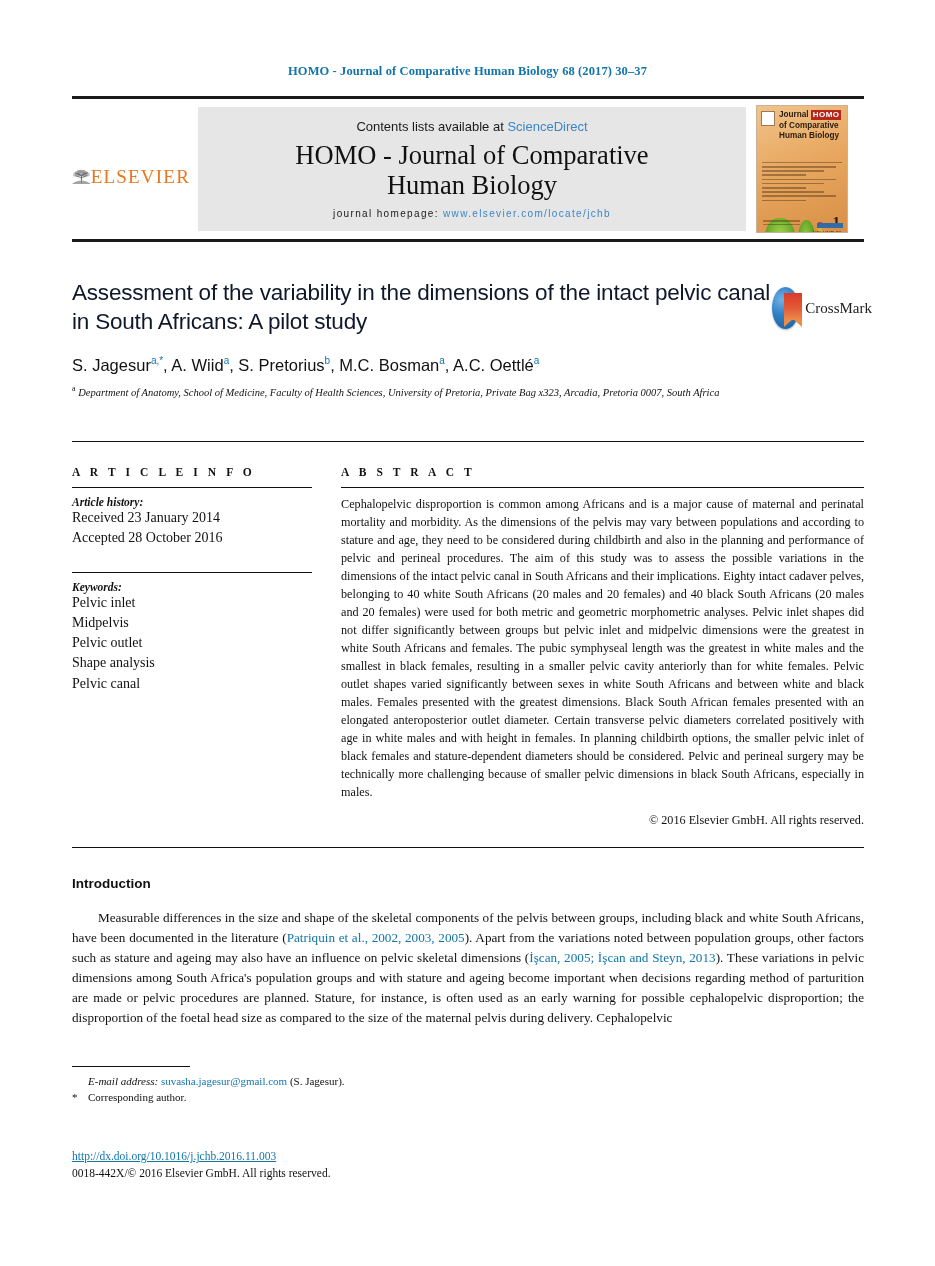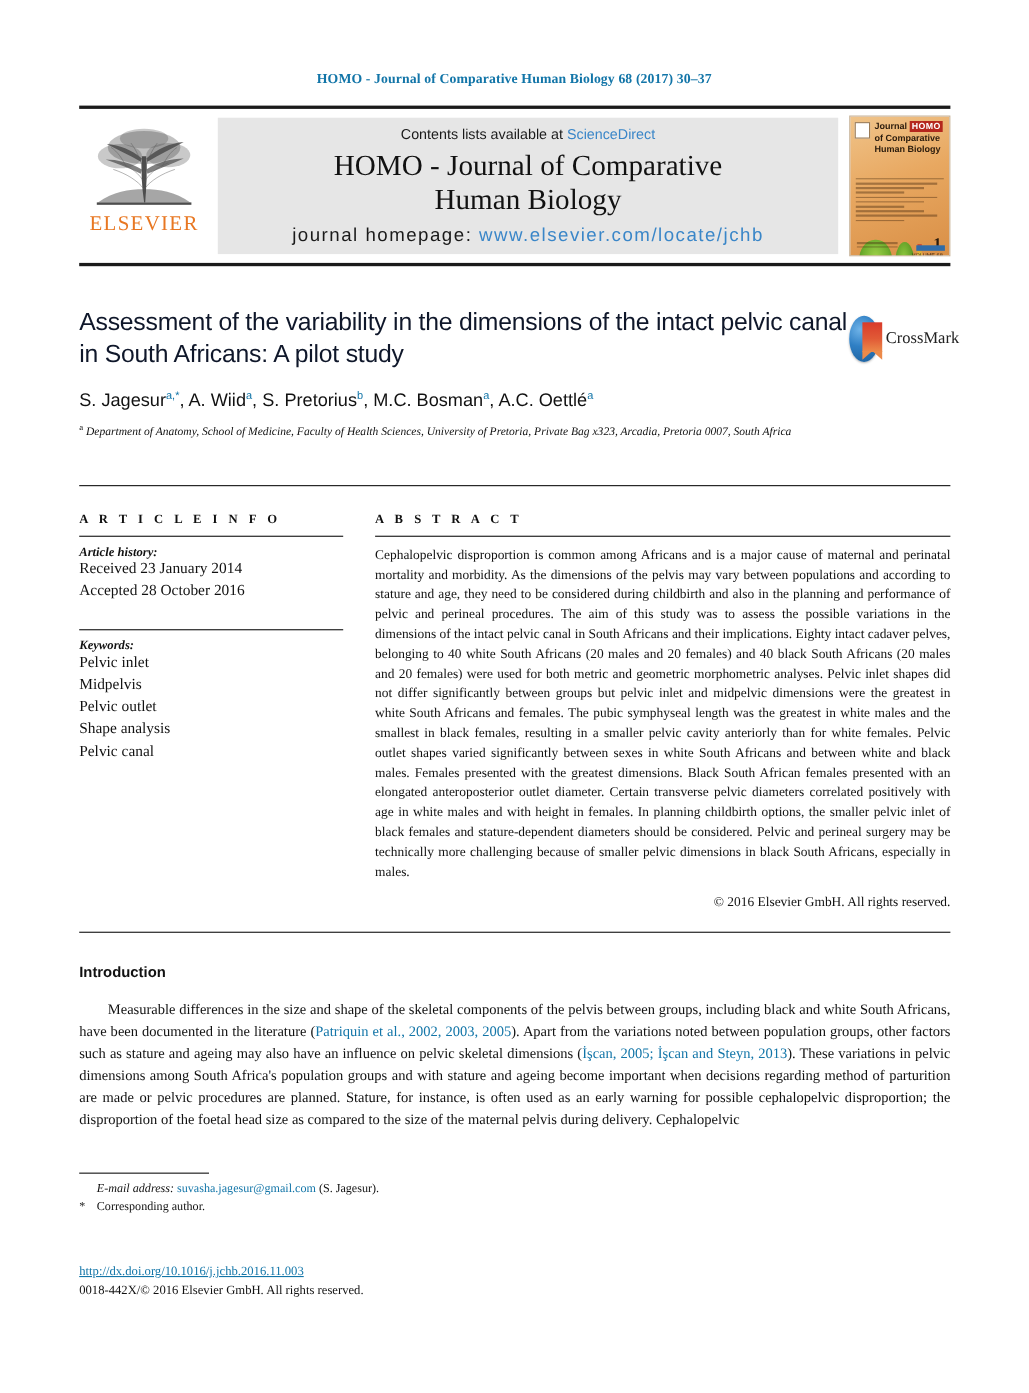--- a/index.html
+++ b/index.html
@@ -50,21 +50,21 @@
     position: relative;
     width: 792px;
     height: 140px;
     display: flex;
     align-items: stretch;
   }
   .elsevier-logo {
     width: 118px;
     flex: 0 0 118px;
     display: flex;
-    flex-direction: column;
+    flex-direction: row;
     align-items: center;
     padding-top: 15px;
     box-sizing: border-box;
   }
   .elsevier-tree { display:block; }
   .elsevier-word {
     font-family: "Liberation Serif", serif;
     font-size: 19px;
     letter-spacing: 1.2px;
     color: #e87722;
@@ -89,30 +89,30 @@
   .contents-line .sd { color: #3a86c8; }
   .journal-title {
     font-family: "Liberation Serif", serif;
     font-size: 26.5px;
     line-height: 1.14;
     color: #111;
     margin-bottom: 8px;
   }
   .homepage-line {
     font-family: "Liberation Sans", sans-serif;
-    font-size: 17px;
+    font-size: 10px;
     letter-spacing: 1.35px;
     color: #1a1a1a;
   }
   .homepage-line .url { color: #3a86c8; }
 
   .cover-thumb {
     flex: 0 0 92px;
     width: 92px;
-    margin: 6px 0 6px 0;
+    margin: 6px 16px 6px 0;
     border: 1px solid #c8b39a;
     background: linear-gradient(160deg,#f0c48a 0%, #e8a861 45%, #d98f46 100%);
     position: relative;
     overflow: hidden;
     box-sizing: border-box;
   }
   .cv-top { position:absolute; left:4px; top:5px; right:4px; }
   .cv-els { width:12px; height:13px; background:#fff; border:1px solid #9a7a55; display:inline-block; vertical-align:top;}
   .cv-jt {
     position:absolute; left:18px; top:-1px; right:0;

